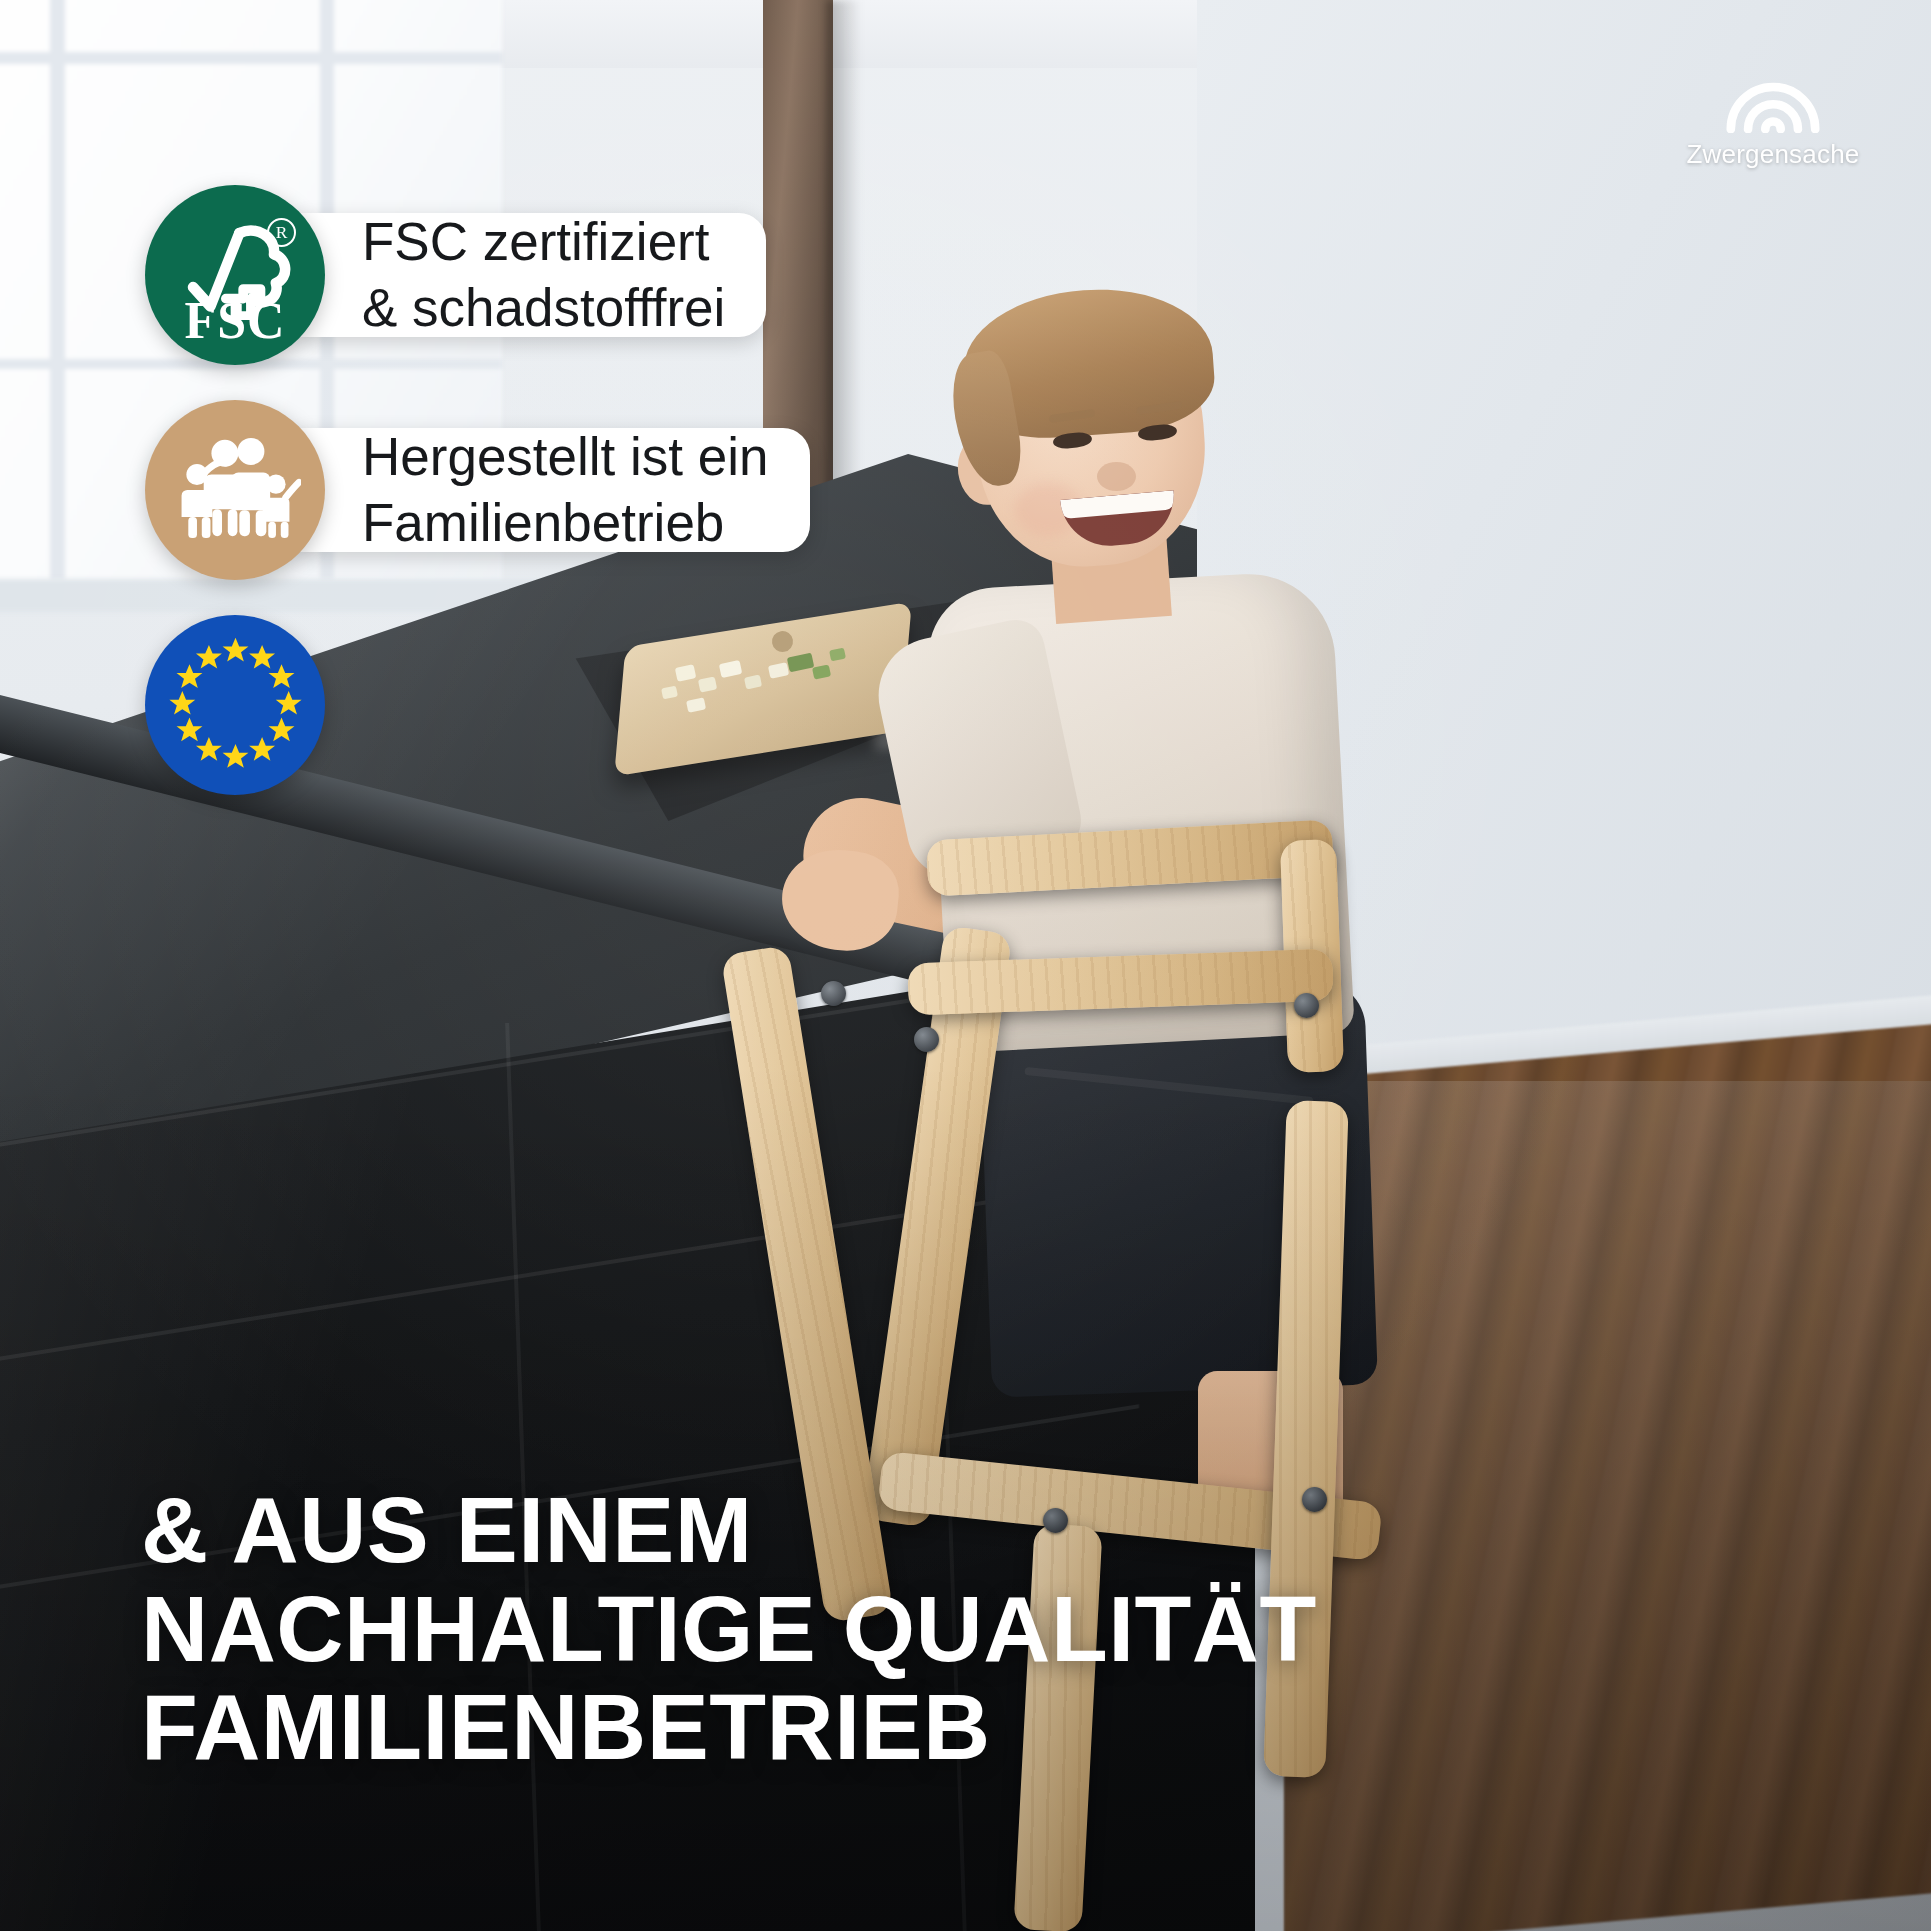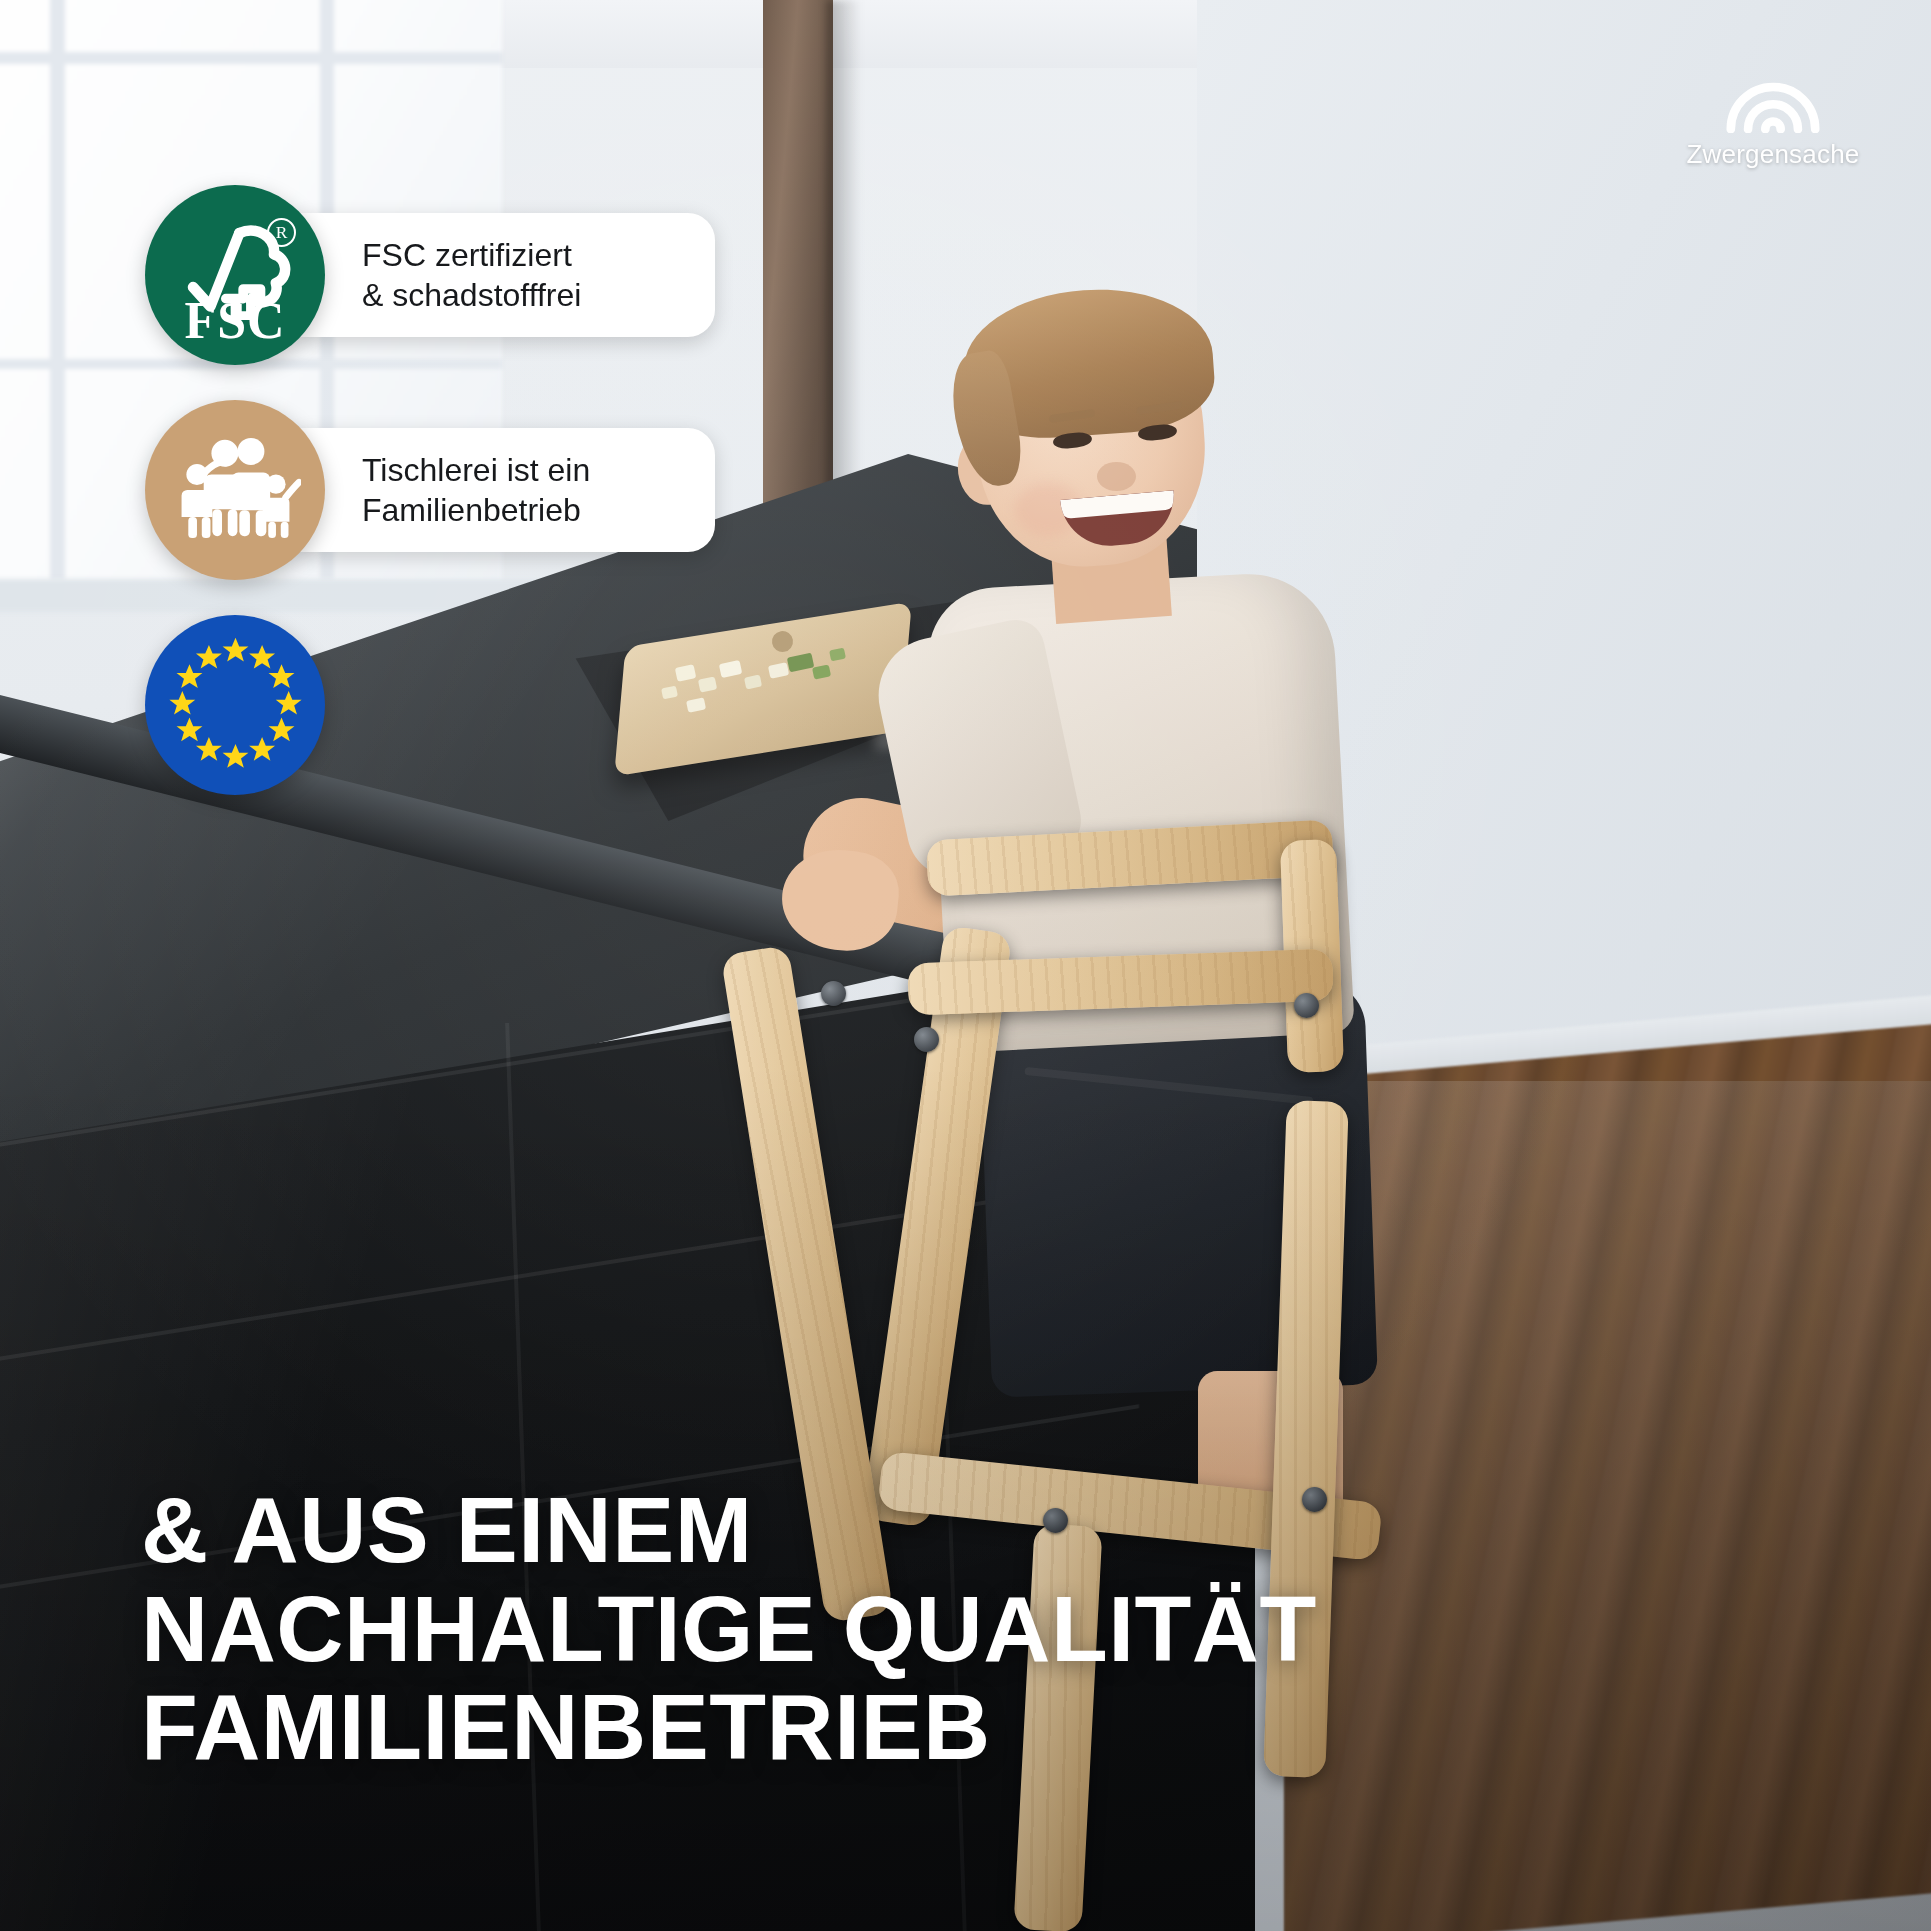--- a/index.html
+++ b/index.html
@@ -249,21 +249,21 @@
     display:flex;align-items:center;justify-content:center;position:relative;z-index:3;
     box-shadow:0 5.8px 19.3px rgba(0,0,0,.22);
   }
   .pill{
     margin-left:-25px;height:124px;background:#ffffff;border-radius:0 27px 27px 0;
     display:flex;flex-direction:column;justify-content:center;
     padding:0 41px 0 62px;position:relative;z-index:2;min-width:415px;
     box-shadow:0 5.8px 19.3px rgba(0,0,0,.16);
   }
   .pill span{
-    display:block;font-size:32px;line-height:1.25;color:#17191c;white-space:nowrap;
+    display:block;font-size:53px;line-height:1.25;color:#17191c;white-space:nowrap;
     font-family:"Liberation Sans","DejaVu Sans",sans-serif;
   }
 
   
   .fsc-word{
     position:absolute;left:0;right:0;bottom:15.4px;text-align:center;
     font-family:"Liberation Serif","DejaVu Serif",serif;
     font-size:52px;font-weight:700;color:#fff;letter-spacing:1px;
   }
   .fsc-mark{position:absolute;left:23px;top:21px;}
@@ -434,21 +434,21 @@
             <circle cx="110" cy="52" r="10" fill="#fff"></circle>
             <path d="M101 66 h18 a5 5 0 0 1 5 5 v20 h-28 v-20 a5 5 0 0 1 5 -5 z" fill="#fff"></path>
             <rect x="102" y="91" width="8" height="17" rx="4" fill="#fff"></rect>
             <rect x="115" y="91" width="8" height="17" rx="4" fill="#fff"></rect>
             <path d="M120 66 C128 56 132 52 134 50" stroke="#fff" stroke-width="7" fill="none" stroke-linecap="round"></path>
             <path d="M100 68 C92 62 88 56 86 52" stroke="#fff" stroke-width="7" fill="none" stroke-linecap="round"></path>
           </svg>
         </span>
       </div>
       <div class="pill">
-        <span>Tischlerei ist ein</span>
+        <span>Hergestellt ist ein</span>
         <span>Familienbetrieb</span>
       </div>
     </div>
 
     <div class="badge-row">
       <div class="badge-circle" style="background:#1050B8;">
         <span>
           <svg width="145" height="145" viewBox="0 0 150 150" aria-hidden="true">
             <g fill="#FFD617">
               <g transform="translate(75,20)">

